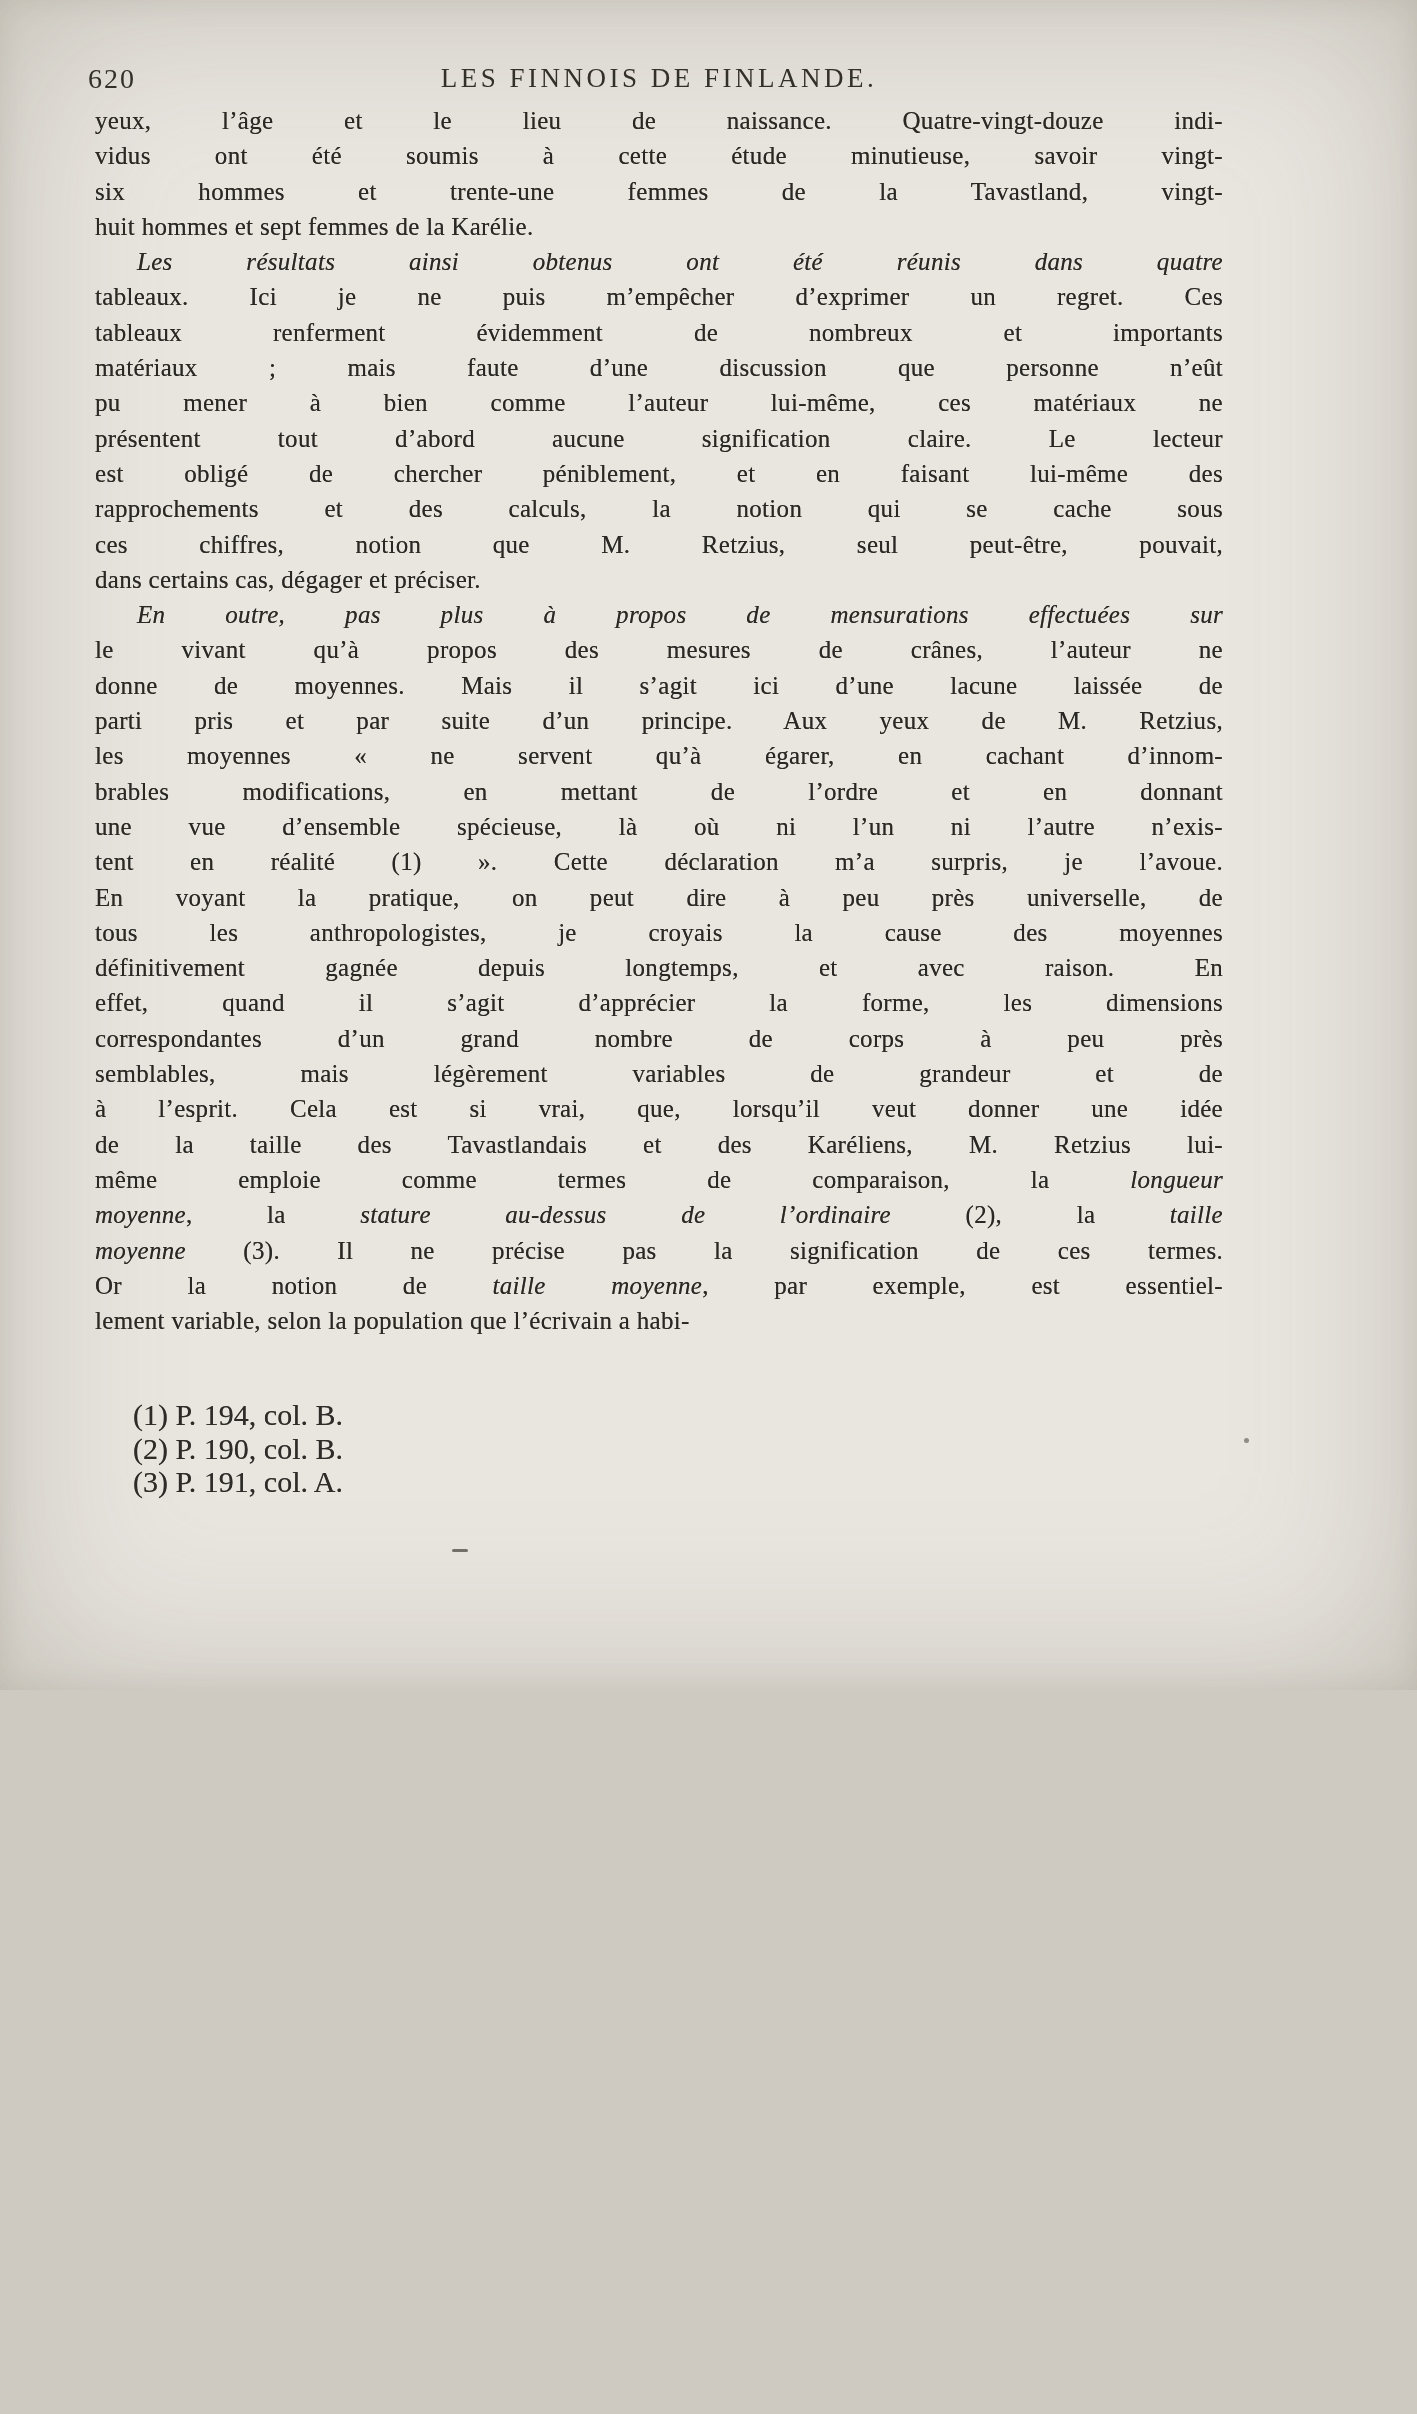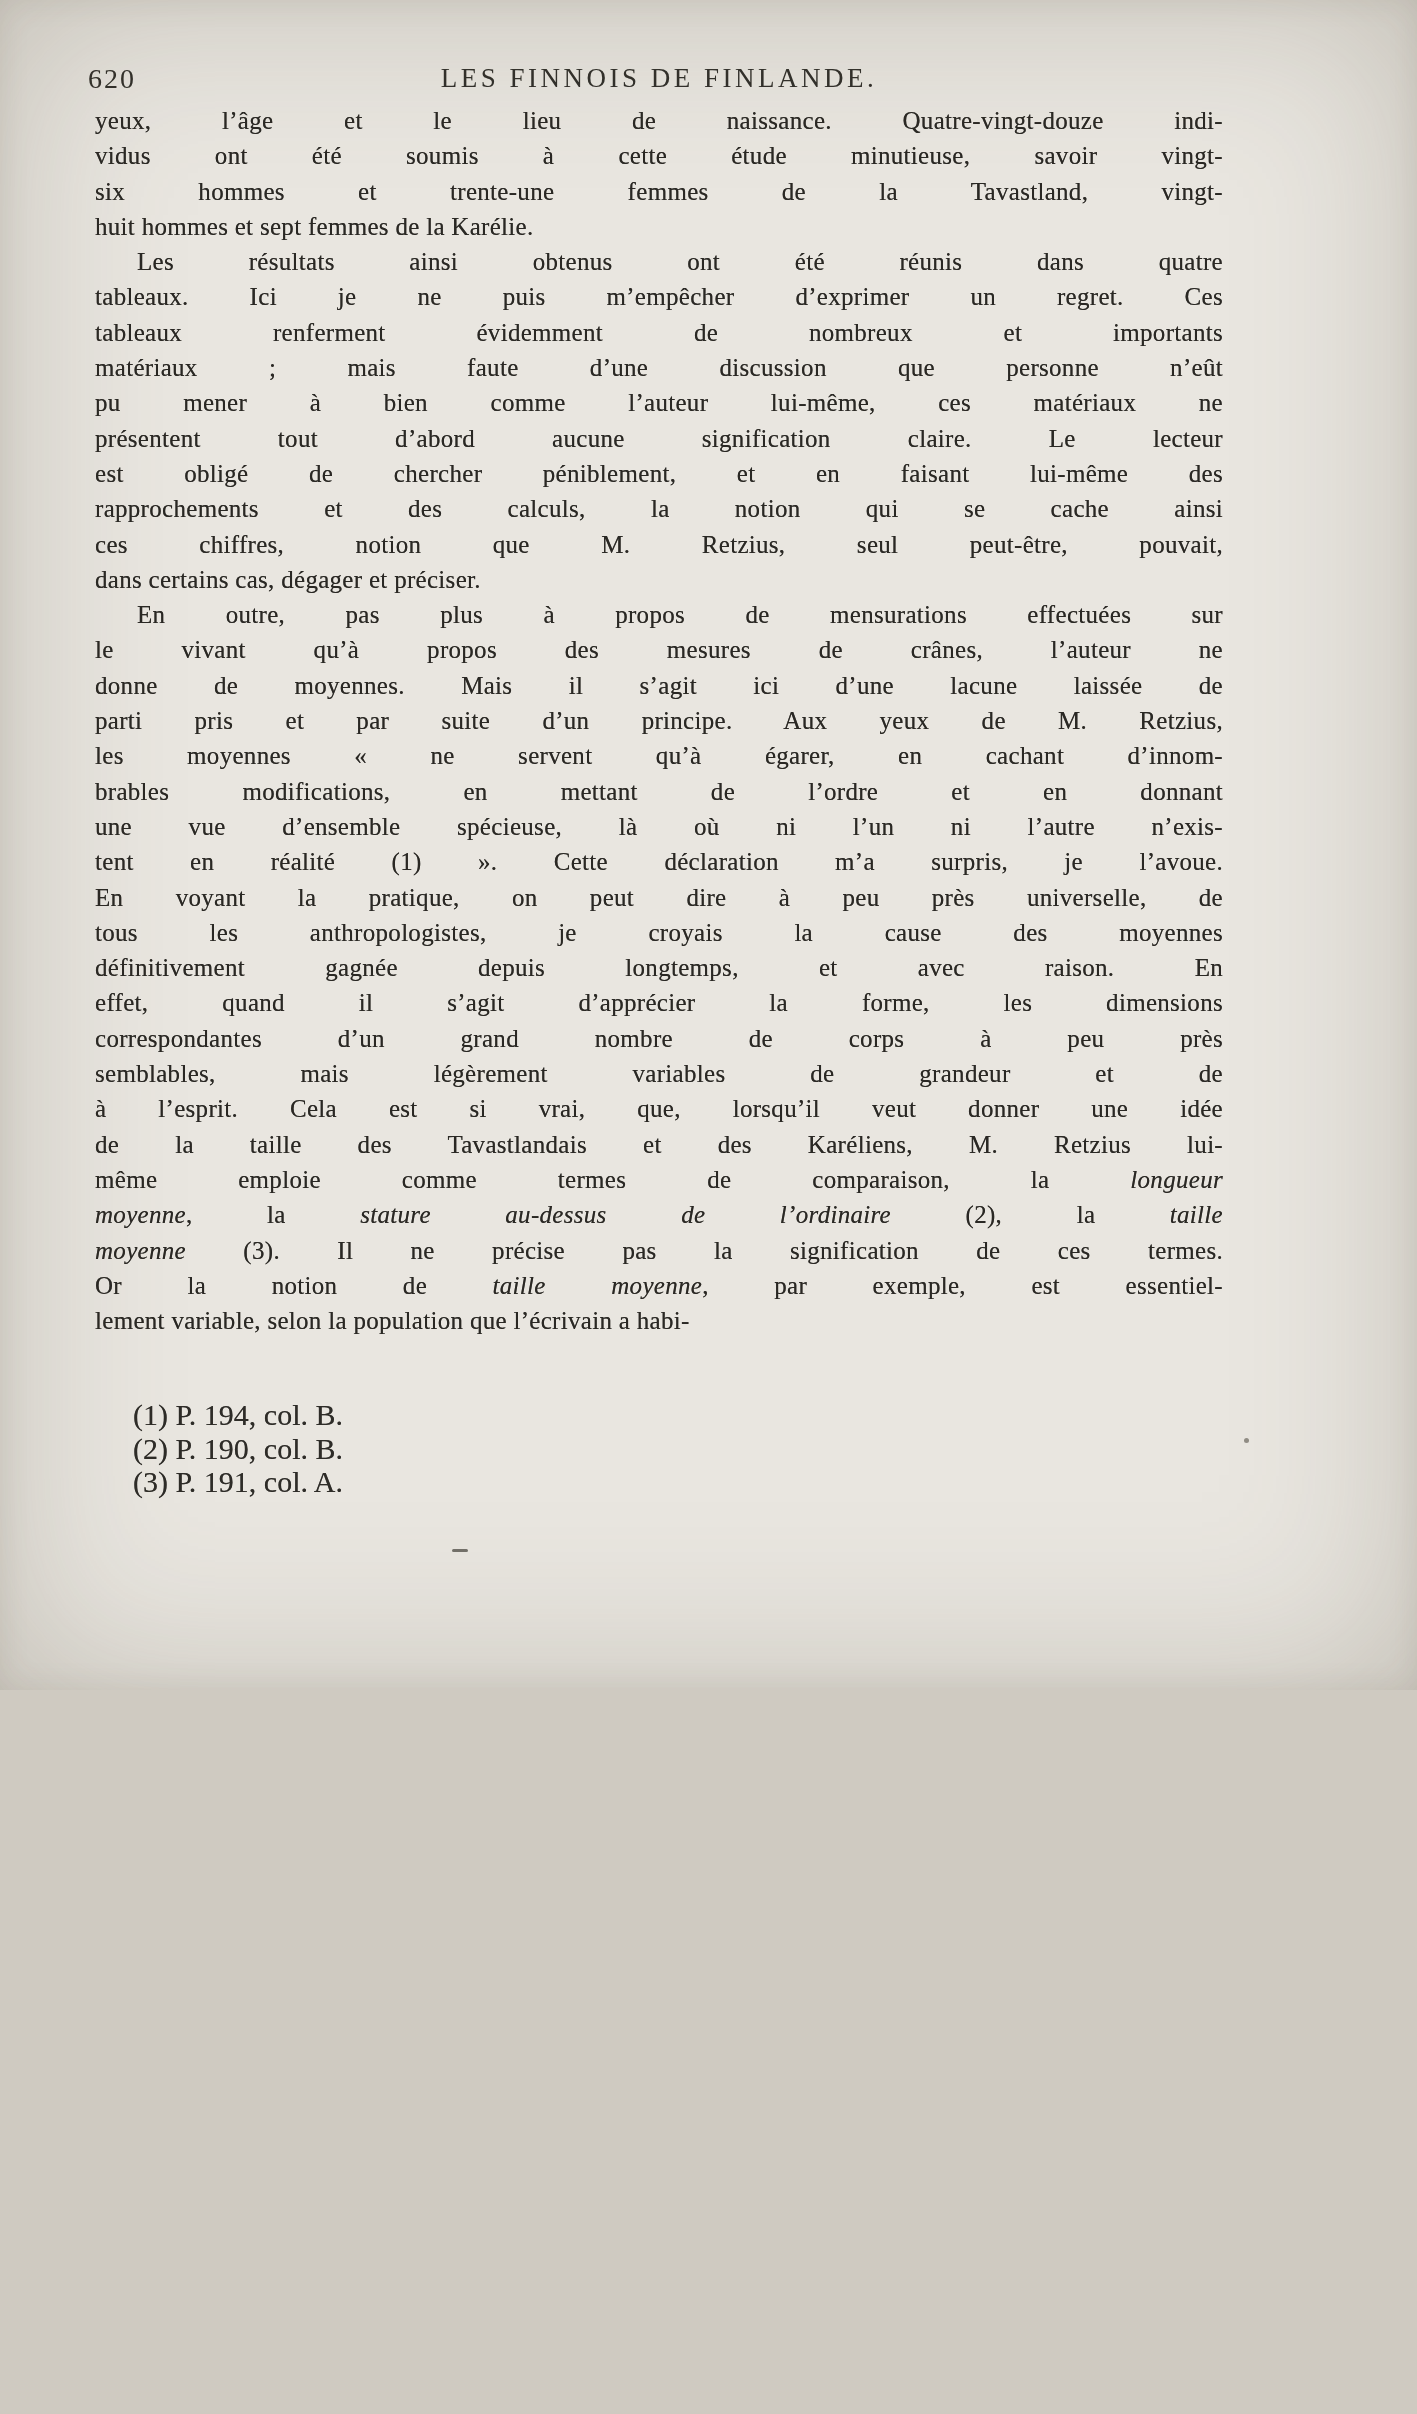--- a/index.html
+++ b/index.html
@@ -56,21 +56,21 @@
     line-height: 35.3px;
     letter-spacing: 0.3px;
     text-shadow: 0 0 0.6px rgba(42, 40, 36, 0.65);
   }
   .line {
     text-align: justify;
     text-align-last: justify;
     white-space: normal;
   }
   .line.last { text-align-last: left; }
-  .line.indent { text-indent: 42px; }
+  .line.indent { text-indent: 42px; font-style: italic; }
   .italic { font-style: italic; }
 
   .footnotes {
     position: absolute;
     top: 1398px;
     left: 133px;
     font-size: 30px;
     line-height: 33.5px;
     color: #2e2c28;
     text-shadow: 0 0 0.5px rgba(42, 40, 36, 0.6);
@@ -115,21 +115,21 @@
         <div class="line last"><span>huit hommes et sept femmes de la Karélie.</span></div>
       </div>
       <div>
         <div class="line indent"><span>Les résultats ainsi obtenus ont été réunis dans quatre</span></div>
         <div class="line"><span>tableaux. Ici je ne puis m’empêcher d’exprimer un regret. Ces</span></div>
         <div class="line"><span>tableaux renferment évidemment de nombreux et importants</span></div>
         <div class="line"><span>matériaux ; mais faute d’une discussion que personne n’eût</span></div>
         <div class="line"><span>pu mener à bien comme l’auteur lui-même, ces matériaux ne</span></div>
         <div class="line"><span>présentent tout d’abord aucune signification claire. Le lecteur</span></div>
         <div class="line"><span>est obligé de chercher péniblement, et en faisant lui-même des</span></div>
-        <div class="line"><span>rapprochements et des calculs, la notion qui se cache ainsi</span></div>
+        <div class="line"><span>rapprochements et des calculs, la notion qui se cache sous</span></div>
         <div class="line"><span>ces chiffres, notion que M. Retzius, seul peut-être, pouvait,</span></div>
         <div class="line last"><span>dans certains cas, dégager et préciser.</span></div>
       </div>
       <div>
         <div class="line indent"><span>En outre, pas plus à propos de mensurations effectuées sur</span></div>
         <div class="line"><span>le vivant qu’à propos des mesures de crânes, l’auteur ne</span></div>
         <div class="line"><span>donne de moyennes. Mais il s’agit ici d’une lacune laissée de</span></div>
         <div class="line"><span>parti pris et par suite d’un principe. Aux yeux de M. Retzius,</span></div>
         <div class="line"><span>les moyennes « ne servent qu’à égarer, en cachant d’innom-</span></div>
         <div class="line"><span>brables modifications, en mettant de l’ordre et en donnant</span></div>

